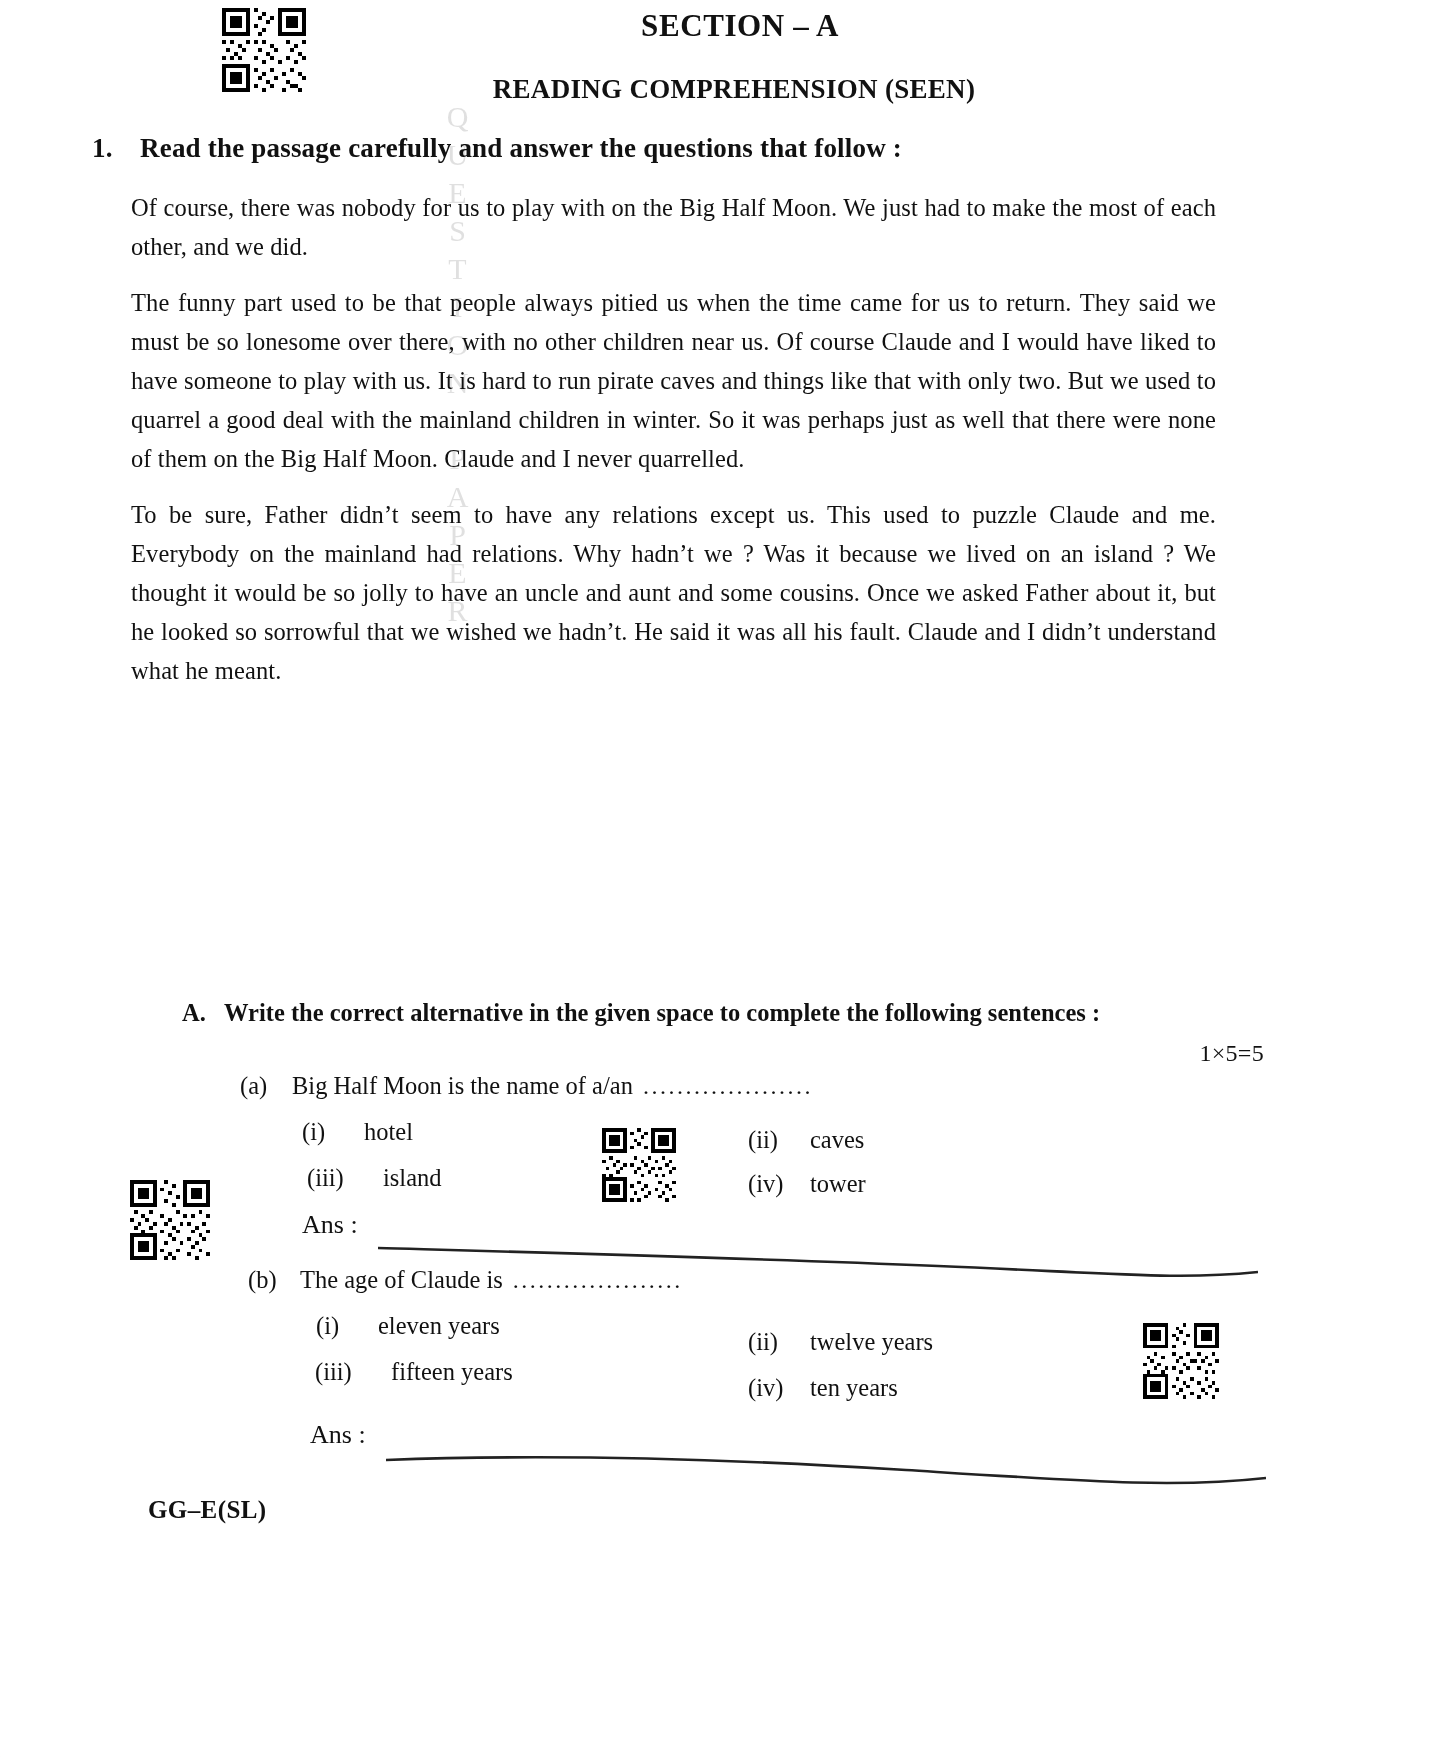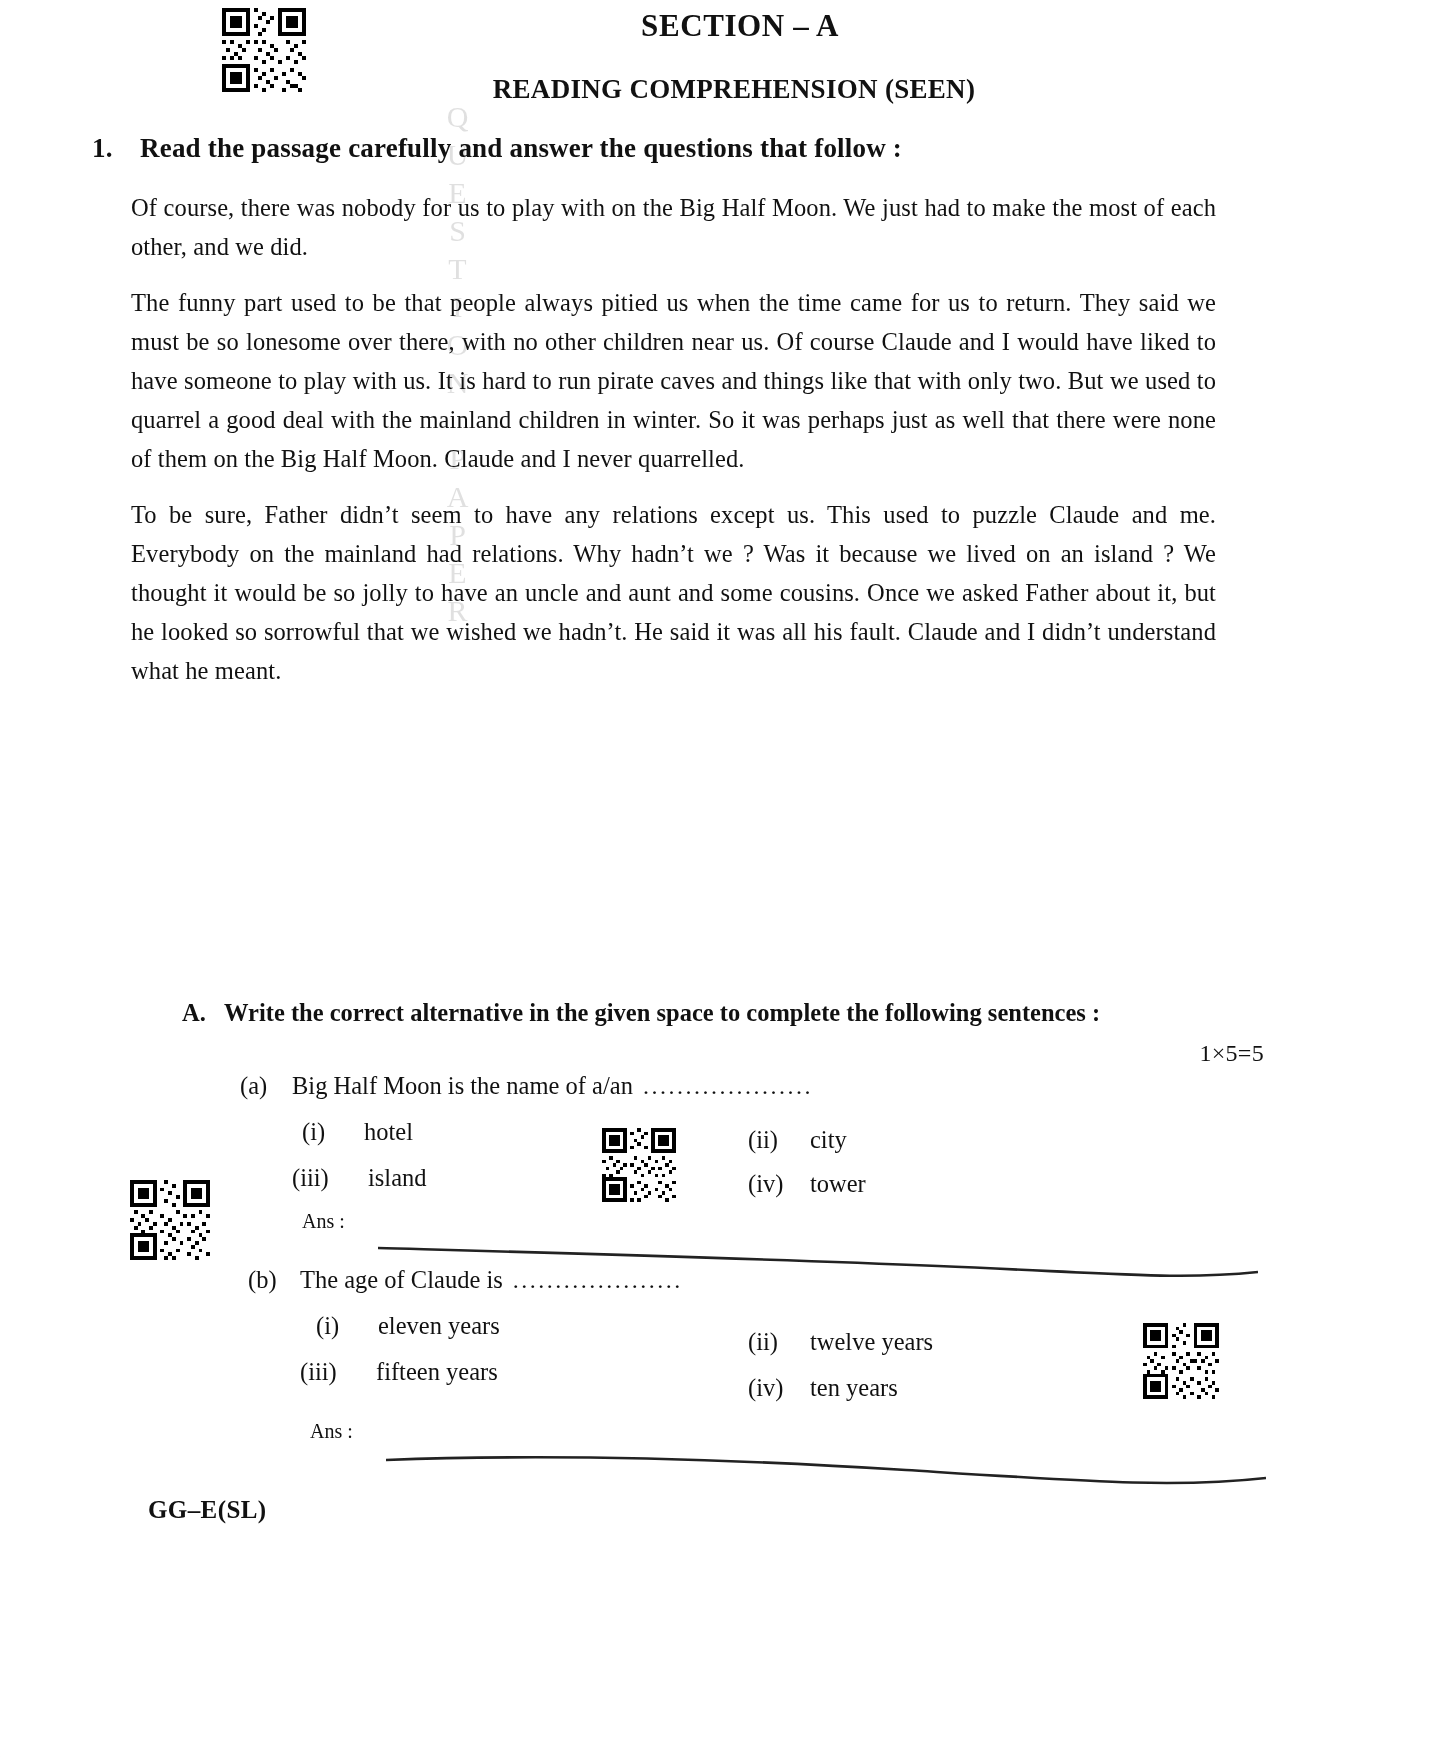--- a/index.html
+++ b/index.html
@@ -148,33 +148,33 @@
     display: flex;
     align-items: baseline;
     white-space: nowrap;
   }
   .opt-roman {
     display: inline-block;
     text-align: left;
     width: 62px;
     flex: none;
   }
-  .opt-roman.wide { width: 76px; }
+  .opt-roman.wide { width: 76px; margin-left: 15px; }
 
   
   .ans-row {
     position: relative;
     margin-top: 10px;
     height: 58px;
   }
   .ans-label {
     position: absolute;
     left: 62px;
     top: 0;
-    font-size: 20px;
+    font-size: 26px;
   }
   .ans-rule {
     position: absolute;
     left: 138px;
     top: 32px;
     width: 880px;
     height: 40px;
   }
 
   
@@ -550,21 +550,21 @@
       <span class="mcq-question">Big Half Moon is the name of a/an</span>
       <span class="dotted-fill">....................</span>
     </div>
     <div class="opts">
       <div class="opt" style="left:62px; top:10px;">
         <span class="opt-roman">(i)</span>
         <span>hotel</span>
       </div>
       <div class="opt" style="left:508px; top:18px;">
         <span class="opt-roman">(ii)</span>
-        <span>city</span>
+        <span>caves</span>
       </div>
       <div class="opt" style="left:52px; top:56px;">
         <span class="opt-roman wide">(iii)</span>
         <span>island</span>
       </div>
       <div class="opt" style="left:508px; top:62px;">
         <span class="opt-roman">(iv)</span>
         <span>tower</span>
       </div>
     </div>

